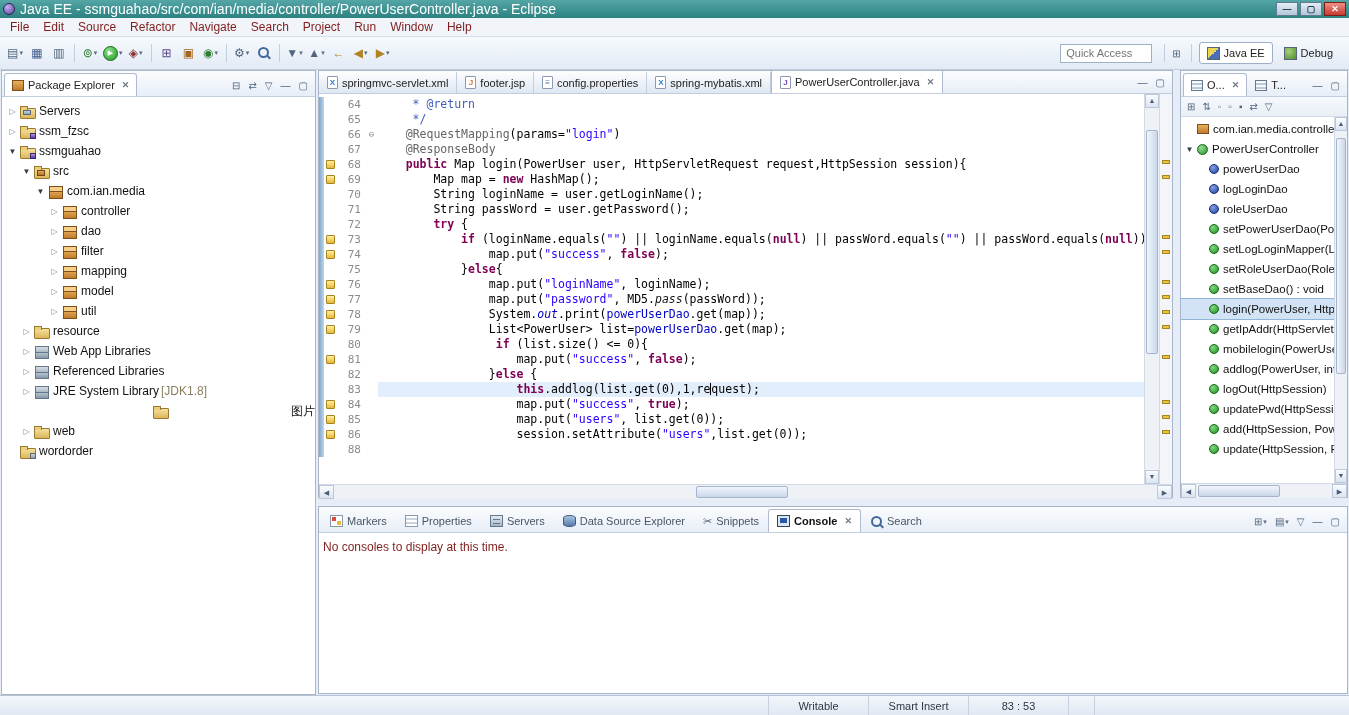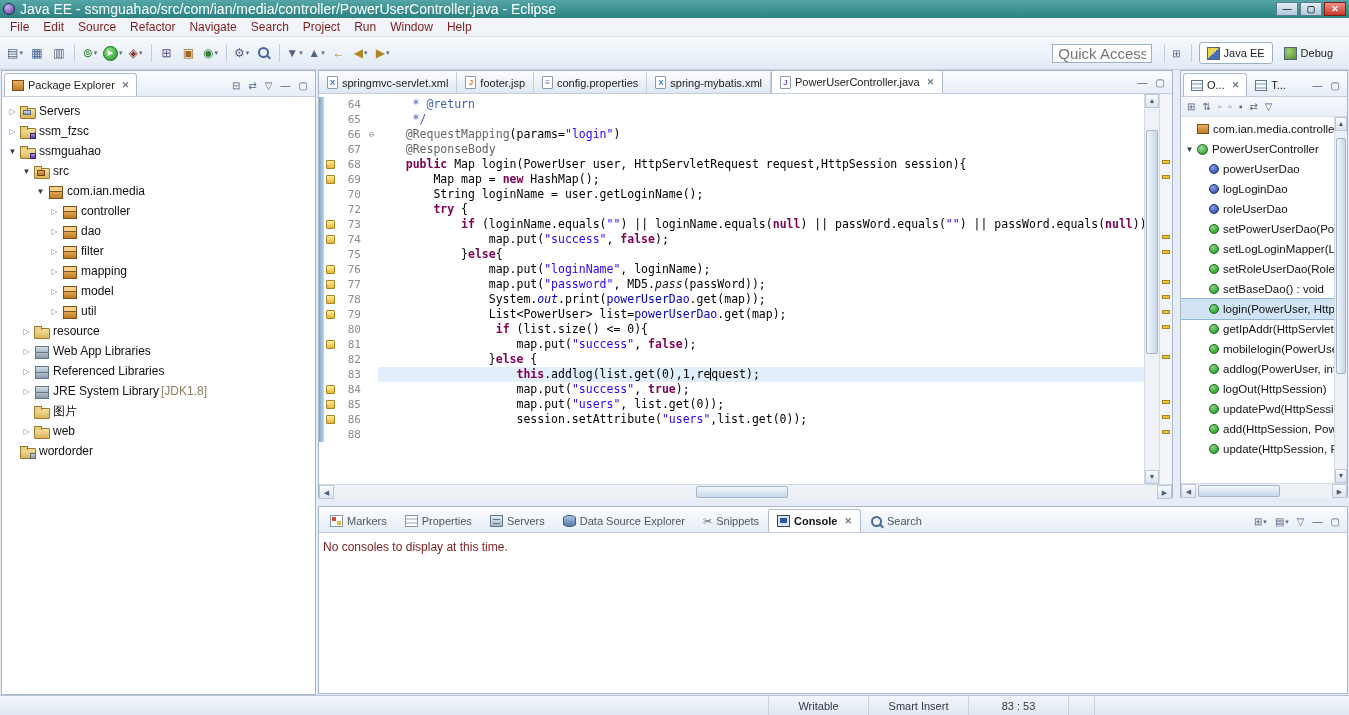--- a/index.html
+++ b/index.html
@@ -19,21 +19,21 @@
   .menu-item{padding:2px 7px;font-size:12px;color:#7f1d1d}
 
   
   .toolbar{position:absolute;left:0;top:37px;right:0;height:33px;background:linear-gradient(#f7fafd,#e2eaf5);border-bottom:1px solid #c2cede;display:flex;align-items:center;padding:0 4px}
   .tb-left{display:flex;align-items:center;flex:1;min-width:0}
   .tbtn{height:22px;min-width:20px;display:inline-flex;align-items:center;justify-content:center;margin:0 1px;border-radius:3px;padding:0 1px}
   .tglyph{font-size:12px;color:#50647f;line-height:1}
   .run-glyph{width:15px;height:15px;border-radius:50%;background:radial-gradient(circle at 35% 30%,#90e090,#1d9b1d);border:1px solid #0f6c0f;color:#fff;font-size:7px;display:inline-flex;align-items:center;justify-content:center}
   .dd{font-size:7px;color:#5b6c84;margin-left:1px}
   .tb-sep{width:1px;height:18px;background:#c2cdde;margin:0 4px;flex:none}
-  .quick-access{width:100px;height:19px;border:1px solid #9db0c6;background:#fff;font-family:"Liberation Sans",sans-serif;font-size:15px;color:#555;padding:0 5px;margin:16px 8px;flex:none}
+  .quick-access{width:92px;height:19px;border:1px solid #9db0c6;background:#fff;font-family:"Liberation Sans",sans-serif;font-size:11px;color:#555;padding:0 5px;margin:16px 8px;flex:none}
   .persp-area{display:flex;align-items:center;gap:3px;flex:none;padding-right:4px}
   .persp{display:flex;align-items:center;gap:4px;height:22px;padding:0 7px;border:1px solid transparent;border-radius:3px;font-size:11px;color:#222}
   .persp.active{background:#fff;border-color:#9db0c6;font-weight:normal}
   .picon{width:13px;height:13px;border:1px solid #56647a;flex:none}
   .picon.javaee{background:linear-gradient(135deg,#ead64f 50%,#4a6fb5 50%)}
   .picon.debug{background:radial-gradient(circle at 35% 30%,#a8d078,#4f8f2f)}
   .hbtn{font-size:10px;color:#50647f;padding:1px 3px;display:inline-flex;align-items:center}
 
   
   .mag{position:relative;width:14px;height:14px;display:inline-block}
@@ -384,21 +384,21 @@
           <span class="tlabel">Referenced Libraries</span>
         </div>
         <div class="trow" style="padding-left: 18px;">
           <span class="arrow">▷</span>
           <span class="tico library">
             <i></i>
           </span>
           <span class="tlabel">JRE System Library</span>
           <span class="tsuffix">[JDK1.8]</span>
         </div>
-        <div class="trow" style="padding-left: 18px;">
+        <div class="trow" style="padding-left: 18px; justify-content: space-between;">
           <span class="arrow">&nbsp;</span>
           <span class="tico folder">
             <i></i>
           </span>
           <span class="tlabel">图片</span>
         </div>
         <div class="trow" style="padding-left: 18px;">
           <span class="arrow">▷</span>
           <span class="tico folder">
             <i></i>
@@ -492,20 +492,27 @@
             <span class="cnum">69</span>
             <span class="cfold"></span>
             <span class="ctext"><span class="tk-p">        Map map = </span><span class="tk-k">new</span><span class="tk-p"> HashMap();</span></span>
           </div>
           <div class="crow">
             <span class="crange"></span>
             <span class="cann"></span>
             <span class="cnum">70</span>
             <span class="cfold"></span>
             <span class="ctext"><span class="tk-p">        String loginName = user.getLoginName();</span></span>
+          </div>
+          <div class="crow">
+            <span class="crange"></span>
+            <span class="cann"></span>
+            <span class="cnum">71</span>
+            <span class="cfold"></span>
+            <span class="ctext"><span class="tk-p">        String passWord = user.getPassword();</span></span>
           </div>
           <div class="crow">
             <span class="crange"></span>
             <span class="cann"></span>
             <span class="cnum">72</span>
             <span class="cfold"></span>
             <span class="ctext"><span class="tk-p">        </span><span class="tk-k">try</span><span class="tk-p"> {</span></span>
           </div>
           <div class="crow">
             <span class="crange"></span>

